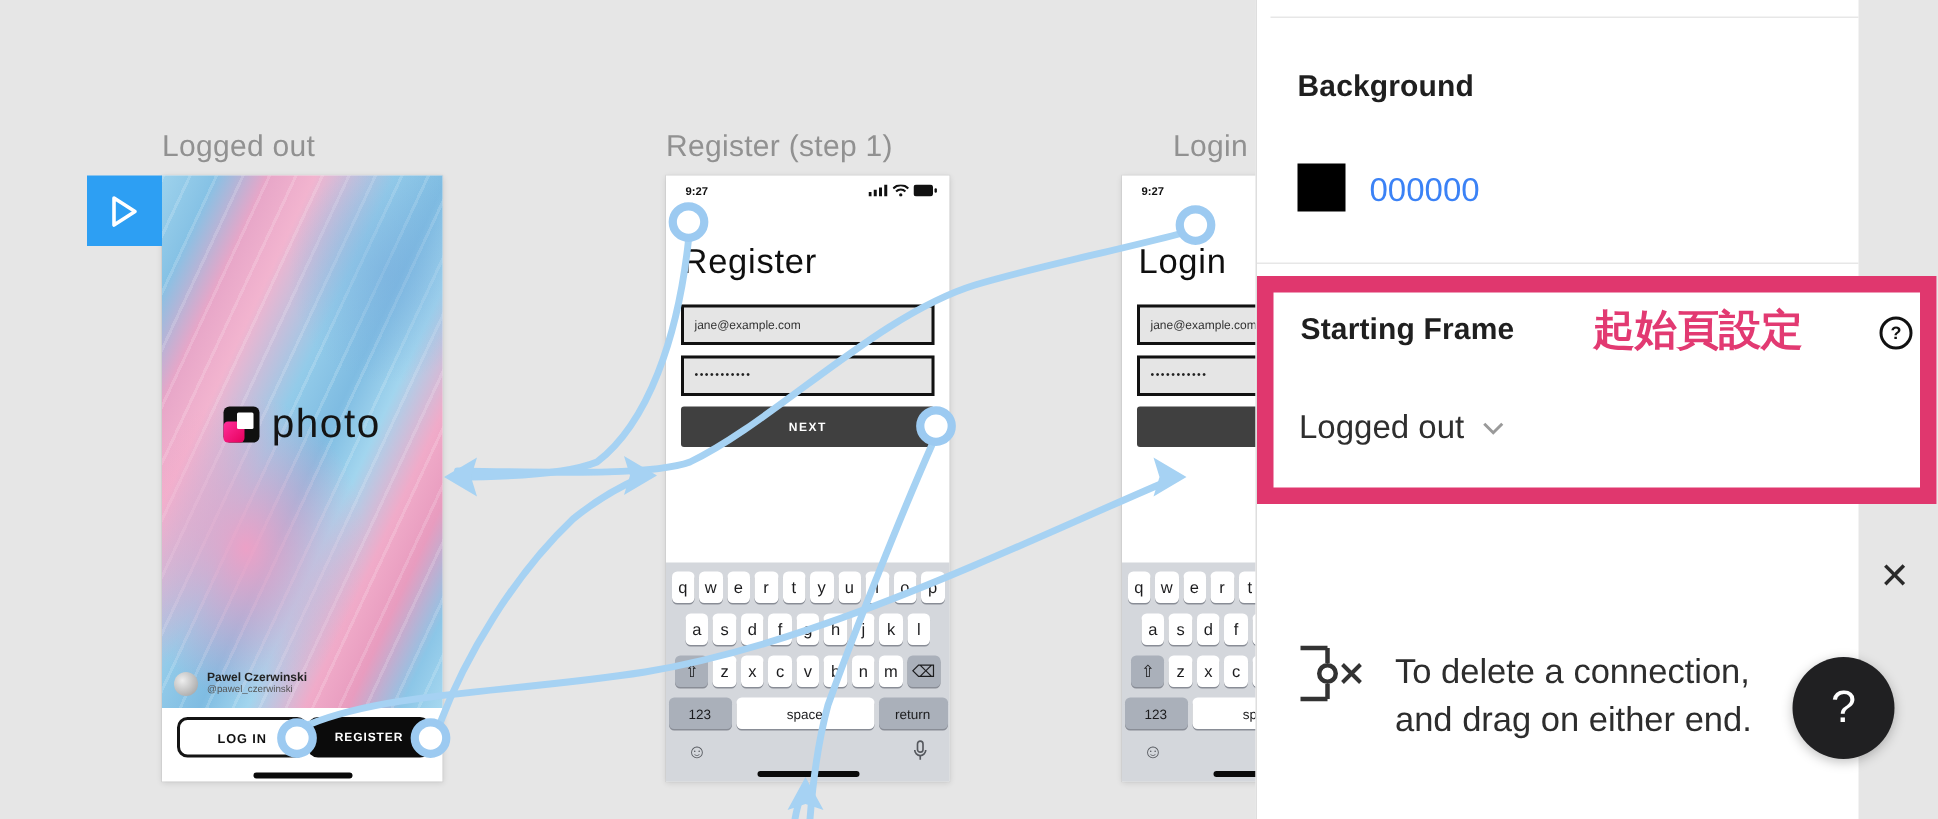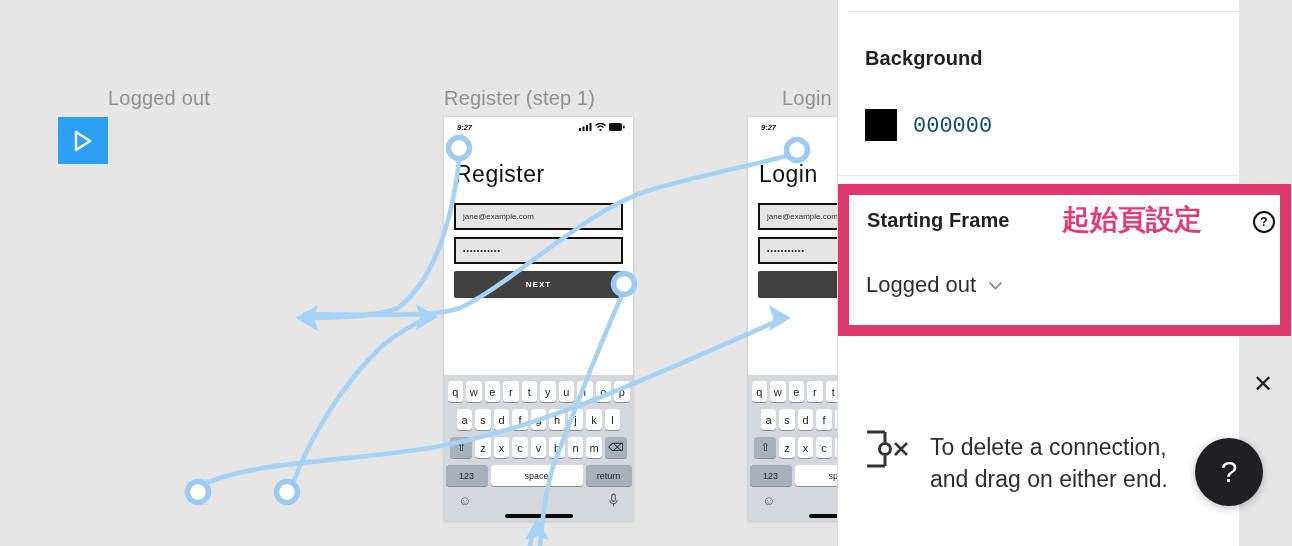--- a/index.html
+++ b/index.html
@@ -42,21 +42,21 @@
   #register-btn{left:97px;width:82px;background:#0b0b0b;color:#fff;font-size:8px;}
   .home-bar{position:absolute;left:50%;transform:translateX(-50%);bottom:2px;width:66px;height:4px;border-radius:2px;background:#0a0a0a;}
 
   
   #play-button{position:absolute;left:58px;top:117px;width:50px;height:47px;background:#2d9ff3;
      display:flex;align-items:center;justify-content:center;cursor:pointer;}
 
   
   #frame-register{left:444px;}
   #frame-login{left:748px;}
-  .statusbar{position:absolute;left:0;right:0;top:0;height:18px;font-style:italic;}
+  .statusbar{position:absolute;left:0;right:0;top:0;height:18px;}
   .status-time{position:absolute;left:13px;top:6px;font-size:7.5px;font-weight:bold;color:#111;}
   .status-icons{position:absolute;right:8px;top:6px;display:flex;gap:3px;align-items:center;}
   .phone-heading{position:absolute;left:11px;top:44px;font-size:23px;color:#0f0f0f;letter-spacing:.5px;}
   .mock-input{position:absolute;left:10px;right:10px;height:27px;border:2px solid #111;background:#e5e5e5;
      box-sizing:border-box;display:flex;align-items:center;padding-left:7px;font-size:8px;color:#333;}
   .mock-input.pw{font-size:7px;letter-spacing:1px;color:#222;}
   .next-btn{position:absolute;left:10px;right:10px;height:27px;background:#404040;border-radius:2px;
      display:flex;align-items:center;justify-content:center;color:#fff;font-size:8px;font-weight:bold;letter-spacing:1px;}
 
   
@@ -82,21 +82,21 @@
 
   
   #panel{position:absolute;left:837px;top:0;width:402px;height:546px;background:#fff;z-index:20;
          border-left:1px solid #dedede;box-sizing:border-box;}
   .pdivider{position:absolute;height:1px;background:#e7e7e7;left:0;right:0;}
   #pdiv-top{top:11px;left:9px;}
   #pdiv-bg{top:175px;}
   .section-title{position:absolute;font-size:20px;font-weight:bold;color:#1f1f1f;letter-spacing:.1px;}
   #bg-title{left:27px;top:47px;}
   #bg-swatch{position:absolute;left:27px;top:109px;width:32px;height:32px;background:#000;cursor:pointer;}
-  #bg-hex{position:absolute;left:75px;top:114px;font-size:22px;color:#0c4a6e;font-family:Liberation Mono, monospace;}
+  #bg-hex{position:absolute;left:75px;top:114px;font-size:22px;color:#3b82f6;}
 
   #starting-box{position:absolute;left:0;top:184px;width:453px;height:152px;box-sizing:border-box;
      border:11px solid #e0376e;background:#fff;}
   #sf-title{left:29px;top:209px;}
   #sf-annotation{position:absolute;left:224px;top:201px;font-size:28px;font-weight:bold;color:#e23a72;
      font-family:"DejaVu Sans","Liberation Sans",sans-serif;white-space:nowrap;}
   #sf-help{position:absolute;left:415px;top:211px;width:22px;height:22px;border:2px solid #111;border-radius:50%;
      box-sizing:border-box;display:flex;align-items:center;justify-content:center;font-size:12px;font-weight:bold;color:#111;cursor:pointer;}
   #sf-value{position:absolute;left:28px;top:272px;font-size:22px;color:#2e2e2e;cursor:pointer;display:flex;align-items:center;gap:12px;}
 
@@ -113,20 +113,42 @@
 </style>
 </head>
 <body>
 
 <div id="canvas">
 
   <div class="frame-label" style="left:108px;">Logged out</div>
   <div class="frame-label" style="left:444px;">Register (step 1)</div>
   <div class="frame-label" style="left:782px;">Login</div>
 
+  <div class="frame" id="frame-logged-out">
+    <div class="marble">
+      <div class="logo-row">
+        <div class="logo-glyph">
+          <div class="lg-outer"></div>
+            <div class="lg-pink"></div>
+            <div class="lg-inner"></div>
+        </div>
+        <div class="logo-text">photo</div>
+      </div>
+      <div class="credit">
+        <div class="avatar"></div>
+        <div>
+          <div class="credit-name">Pawel Czerwinski</div>
+          <div class="credit-handle">@pawel_czerwinski</div>
+        </div>
+      </div>
+    </div>
+    <div class="mock-btn" id="login-btn">LOG IN</div>
+    <div class="mock-btn" id="register-btn">REGISTER</div>
+    <div class="home-bar"></div>
+  </div>
 
   <div id="play-button">
     <svg width="22" height="24" viewBox="0 0 22 24">
       <path d="M4 3 L18 12 L4 21 Z" fill="none" stroke="#fff" stroke-width="2.4" stroke-linejoin="round"></path>
     </svg>
   </div>
 
   <div class="frame" id="frame-register">
     <div class="statusbar">
       <span class="status-time">9:27</span>

